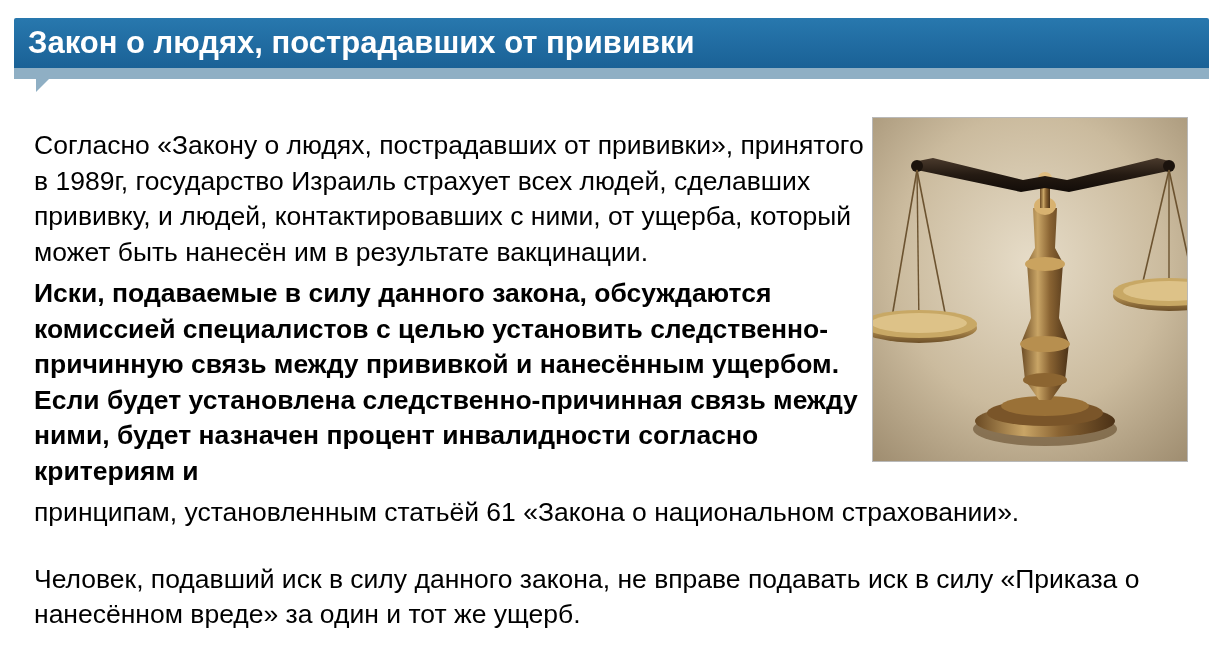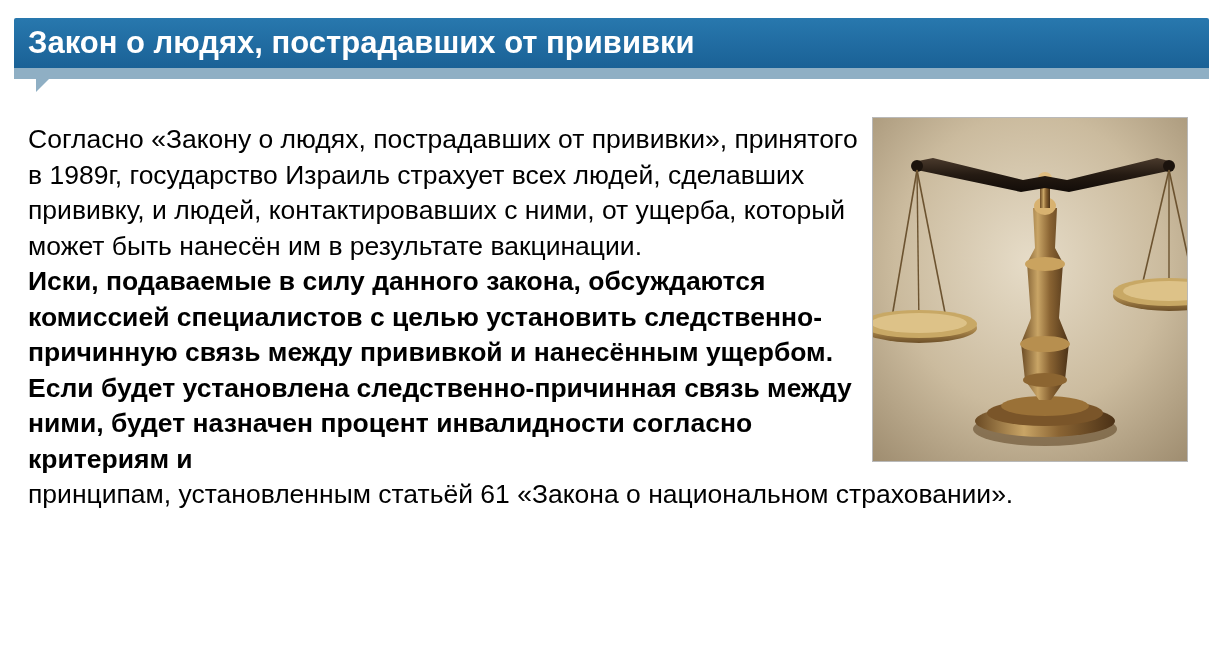--- a/index.html
+++ b/index.html
@@ -68,21 +68,21 @@
   .content {
     position: absolute;
     left: 28px;
     top: 122px;
     width: 1160px;
   }
   .para {
     font-size: 26.5px;
     line-height: 35.5px;
     color: #000000;
-    margin: 0;
+    margin: 6px;
     text-align: left;
   }
   .para-1 {
     width: 830px;
   }
   .para-2 {
     width: 830px;
     font-weight: bold;
   }
   .para-2-wide {
@@ -117,20 +117,21 @@
     <div class="title-text">Закон о людях, пострадавших от прививки</div>
   </div>
   <div class="title-shadow"></div>
   <div class="title-tail"></div>
 </div>
 
 <div class="content">
   <p class="para para-1">Согласно «Закону о людях, пострадавших от прививки», принятого в 1989г, государство Израиль страхует всех людей, сделавших прививку, и людей, контактировавших с ними, от ущерба, который может быть нанесён им в результате вакцинации.</p>
   <p class="para para-2">Иски, подаваемые в силу данного закона, обсуждаются комиссией специалистов с целью установить следственно-причинную связь между прививкой и нанесённым ущербом. Если будет установлена следственно-причинная связь между ними, будет назначен процент инвалидности согласно критериям и</p>
   <p class="para para-2-wide">принципам, установленным статьёй 61 «Закона о национальном страховании».</p>
+  <p class="para para-3">Человек, подавший иск в силу данного закона, не вправе подавать иск в силу «Приказа о нанесённом вреде» за один и тот же ущерб.</p>
 </div>
 
 <div class="figure">
   <svg width="314" height="343" viewBox="0 0 314 343" xmlns="http://www.w3.org/2000/svg">
     <defs>
       <radialGradient id="bg" cx="50%" cy="42%" r="78%">
         <stop offset="0%" stop-color="#e6dcc8"></stop>
         <stop offset="55%" stop-color="#cbbb9e"></stop>
         <stop offset="100%" stop-color="#9d8b6e"></stop>
       </radialGradient>

